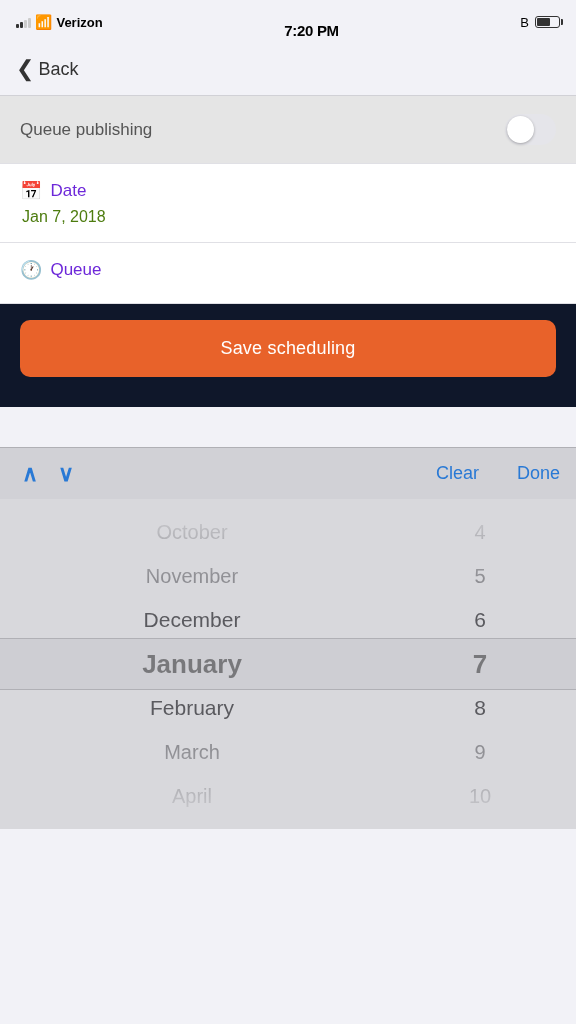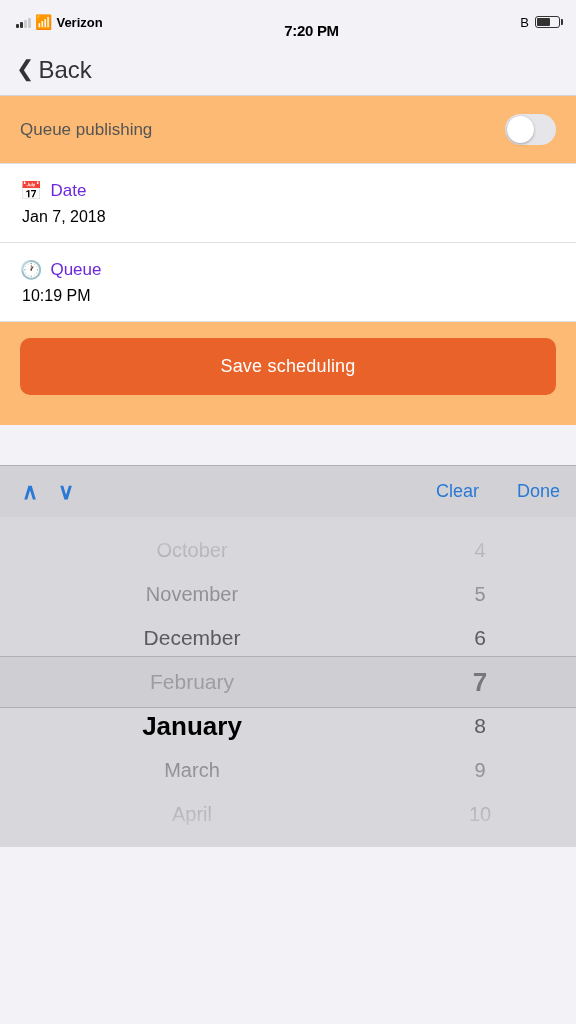--- a/index.html
+++ b/index.html
@@ -99,32 +99,32 @@
       font-size: 18px;
       font-weight: 400;
     }
     .back-chevron {
       font-size: 22px;
       font-weight: 300;
       line-height: 1;
       margin-top: -2px;
     }
     .back-label {
-      font-size: 24px;
+      font-size: 18px;
       font-weight: 400;
     }
 
     
     .main-content {
       background: #ffffff;
     }
 
     
     .queue-row {
-      background: #fdba74;
+      background: #e5e5e5;
       display: flex;
       align-items: center;
       justify-content: space-between;
       padding: 18px 20px;
       border-bottom: 1px solid #e0e0e5;
       gap: 31px;
     }
     .queue-label {
       font-size: 17px;
       color: #555;
@@ -163,27 +163,27 @@
     .section-icon {
       font-size: 18px;
     }
     .section-title {
       font-size: 17px;
       font-weight: 500;
       color: #6d28d9;
     }
     .section-value {
       font-size: 16px;
-      color: #000000;
+      color: #4d7c0f;
       padding-left: 2px;
     }
 
     
     .save-btn-container {
-      background: #fdba74;
+      background: #0f172a;
       padding: 16px 20px 30px;
       text-decoration: underline;
     }
     .save-button {
       width: 100%;
       background: #e8622a;
       color: white;
       border: none;
       border-radius: 10px;
       padding: 18px;
@@ -360,21 +360,20 @@
       <span class="section-title">Date</span>
     </div>
     <div class="section-value">Jan 7, 2018</div>
   </div>
 
   <div class="section">
     <div class="section-header">
       <span class="section-icon">🕐</span>
       <span class="section-title">Queue</span>
     </div>
-    <div class="section-value">10:19 PM</div>
   </div>
 
   <div class="save-btn-container">
     <button class="save-button">Save scheduling</button>
   </div>
 
 </div>
 
 <div class="spacer"></div>
 
@@ -390,22 +389,22 @@
 </div>
 
 <div class="picker-drum">
   <div class="picker-highlight"></div>
   <div class="picker-columns">
 
     <div class="picker-column picker-col-months">
     <div class="picker-item">October</div>
         <div class="picker-item">November</div>
         <div class="picker-item near">December</div>
+        <div class="picker-item selected">January</div>
         <div class="picker-item near">February</div>
-        <div class="picker-item selected">January</div>
         <div class="picker-item">March</div>
         <div class="picker-item">April</div>
       </div>
 
     <div class="picker-column picker-col-days">
     <div class="picker-item">4</div>
         <div class="picker-item">5</div>
         <div class="picker-item near">6</div>
         <div class="picker-item selected">7</div>
         <div class="picker-item near">8</div>

